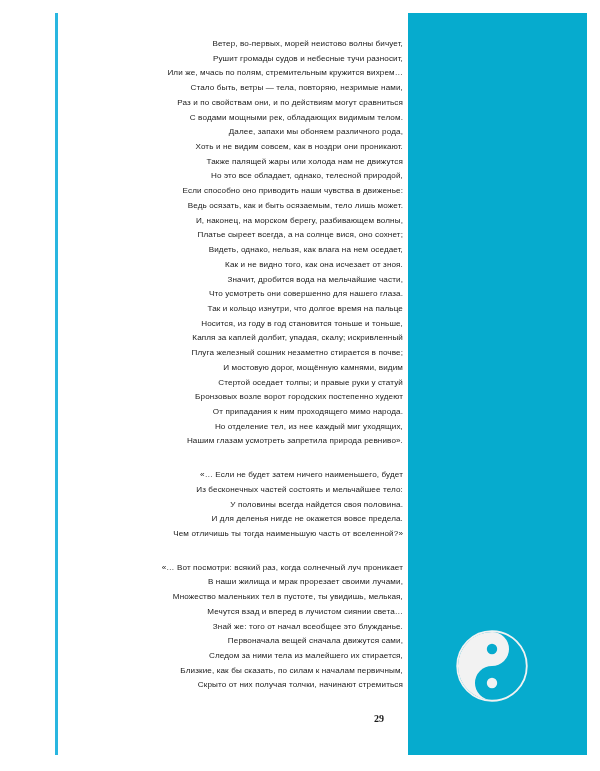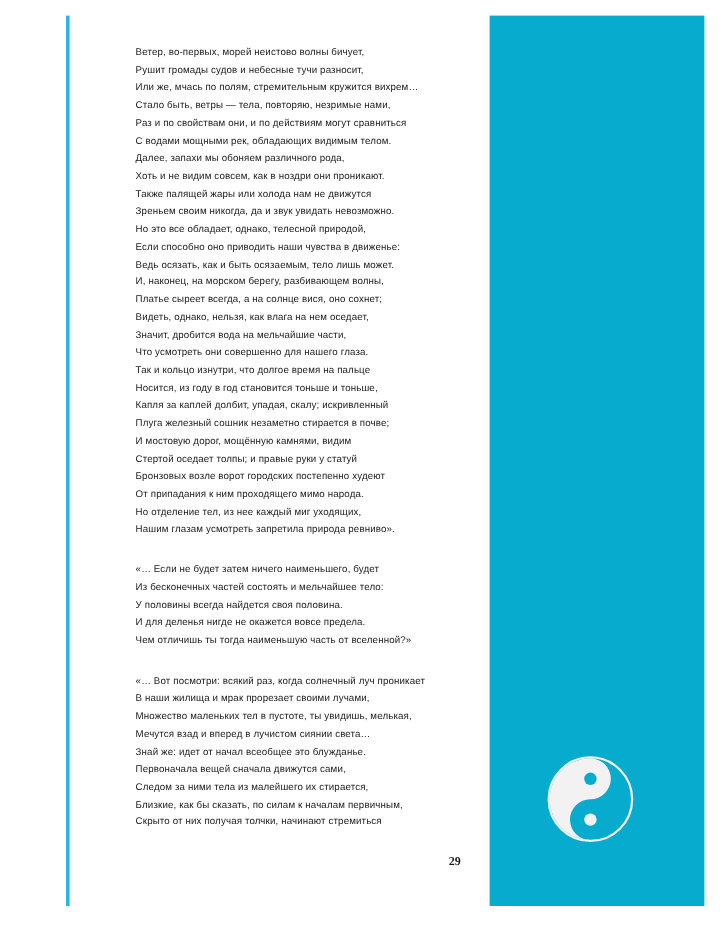--- a/index.html
+++ b/index.html
@@ -47,20 +47,21 @@
 
   
   #text-column {
     position: absolute;
     left: 113px;
     top: 37px;
     width: 290px;
   }
   .stanza {
     margin: 0 0 19px 0;
+    text-align: right;
   }
   .stanza:last-child { margin-bottom: 14px; }
   .line {
     font-size: 8.1px;
     line-height: 14.72px;
     color: #1a1a1a;
     white-space: pre;
     letter-spacing: 0.12px;
     font-weight: 400;
   }
@@ -103,27 +104,27 @@
   <div class="stanza">
     <div class="line">Ветер, во-первых, морей неистово волны бичует,</div>
     <div class="line">Рушит громады судов и небесные тучи разносит,</div>
     <div class="line">Или же, мчась по полям, стремительным кружится вихрем…</div>
     <div class="line">Стало быть, ветры — тела, повторяю, незримые нами,</div>
     <div class="line">Раз и по свойствам они, и по действиям могут сравниться</div>
     <div class="line">С водами мощными рек, обладающих видимым телом.</div>
     <div class="line">Далее, запахи мы обоняем различного рода,</div>
     <div class="line">Хоть и не видим совсем, как в ноздри они проникают.</div>
     <div class="line">Также палящей жары или холода нам не движутся</div>
-    <div class="line">Зреньем своим никогда, да и звук увидать невозможно.</div>
     <div class="line">Но это все обладает, однако, телесной природой,</div>
     <div class="line">Если способно оно приводить наши чувства в движенье:</div>
     <div class="line">Ведь осязать, как и быть осязаемым, тело лишь может.</div>
     <div class="line">И, наконец, на морском берегу, разбивающем волны,</div>
     <div class="line">Платье сыреет всегда, а на солнце вися, оно сохнет;</div>
     <div class="line">Видеть, однако, нельзя, как влага на нем оседает,</div>
+    <div class="line">Как и не видно того, как она исчезает от зноя.</div>
     <div class="line">Значит, дробится вода на мельчайшие части,</div>
     <div class="line">Что усмотреть они совершенно для нашего глаза.</div>
     <div class="line">Так и кольцо изнутри, что долгое время на пальце</div>
     <div class="line">Носится, из году в год становится тоньше и тоньше,</div>
     <div class="line">Капля за каплей долбит, упадая, скалу; искривленный</div>
     <div class="line">Плуга железный сошник незаметно стирается в почве;</div>
     <div class="line">И мостовую дорог, мощённую камнями, видим</div>
     <div class="line">Стертой оседает толпы; и правые руки у статуй</div>
     <div class="line">Бронзовых возле ворот городских постепенно худеют</div>
     <div class="line">От припадания к ним проходящего мимо народа.</div>
@@ -137,21 +138,21 @@
     <div class="line">У половины всегда найдется своя половина.</div>
     <div class="line">И для деленья нигде не окажется вовсе предела.</div>
     <div class="line">Чем отличишь ты тогда наименьшую часть от вселенной?»</div>
   </div>
 
   <div class="stanza">
     <div class="line">«… Вот посмотри: всякий раз, когда солнечный луч проникает</div>
     <div class="line">В наши жилища и мрак прорезает своими лучами,</div>
     <div class="line">Множество маленьких тел в пустоте, ты увидишь, мелькая,</div>
     <div class="line">Мечутся взад и вперед в лучистом сиянии света…</div>
-    <div class="line">Знай же: идет от начал всеобщее это блужданье.</div>
+    <div class="line">Знай же: того от начал всеобщее это блужданье.</div>
     <div class="line">Первоначала вещей сначала движутся сами,</div>
     <div class="line">Следом за ними тела из малейшего их стирается,</div>
     <div class="line">Близкие, как бы сказать, по силам к началам первичным,</div>
     <div class="line">Скрыто от них получая толчки, начинают стремиться</div>
   </div>
 </div>
 
 <div id="page-number">29</div>
 
 </body></html>

